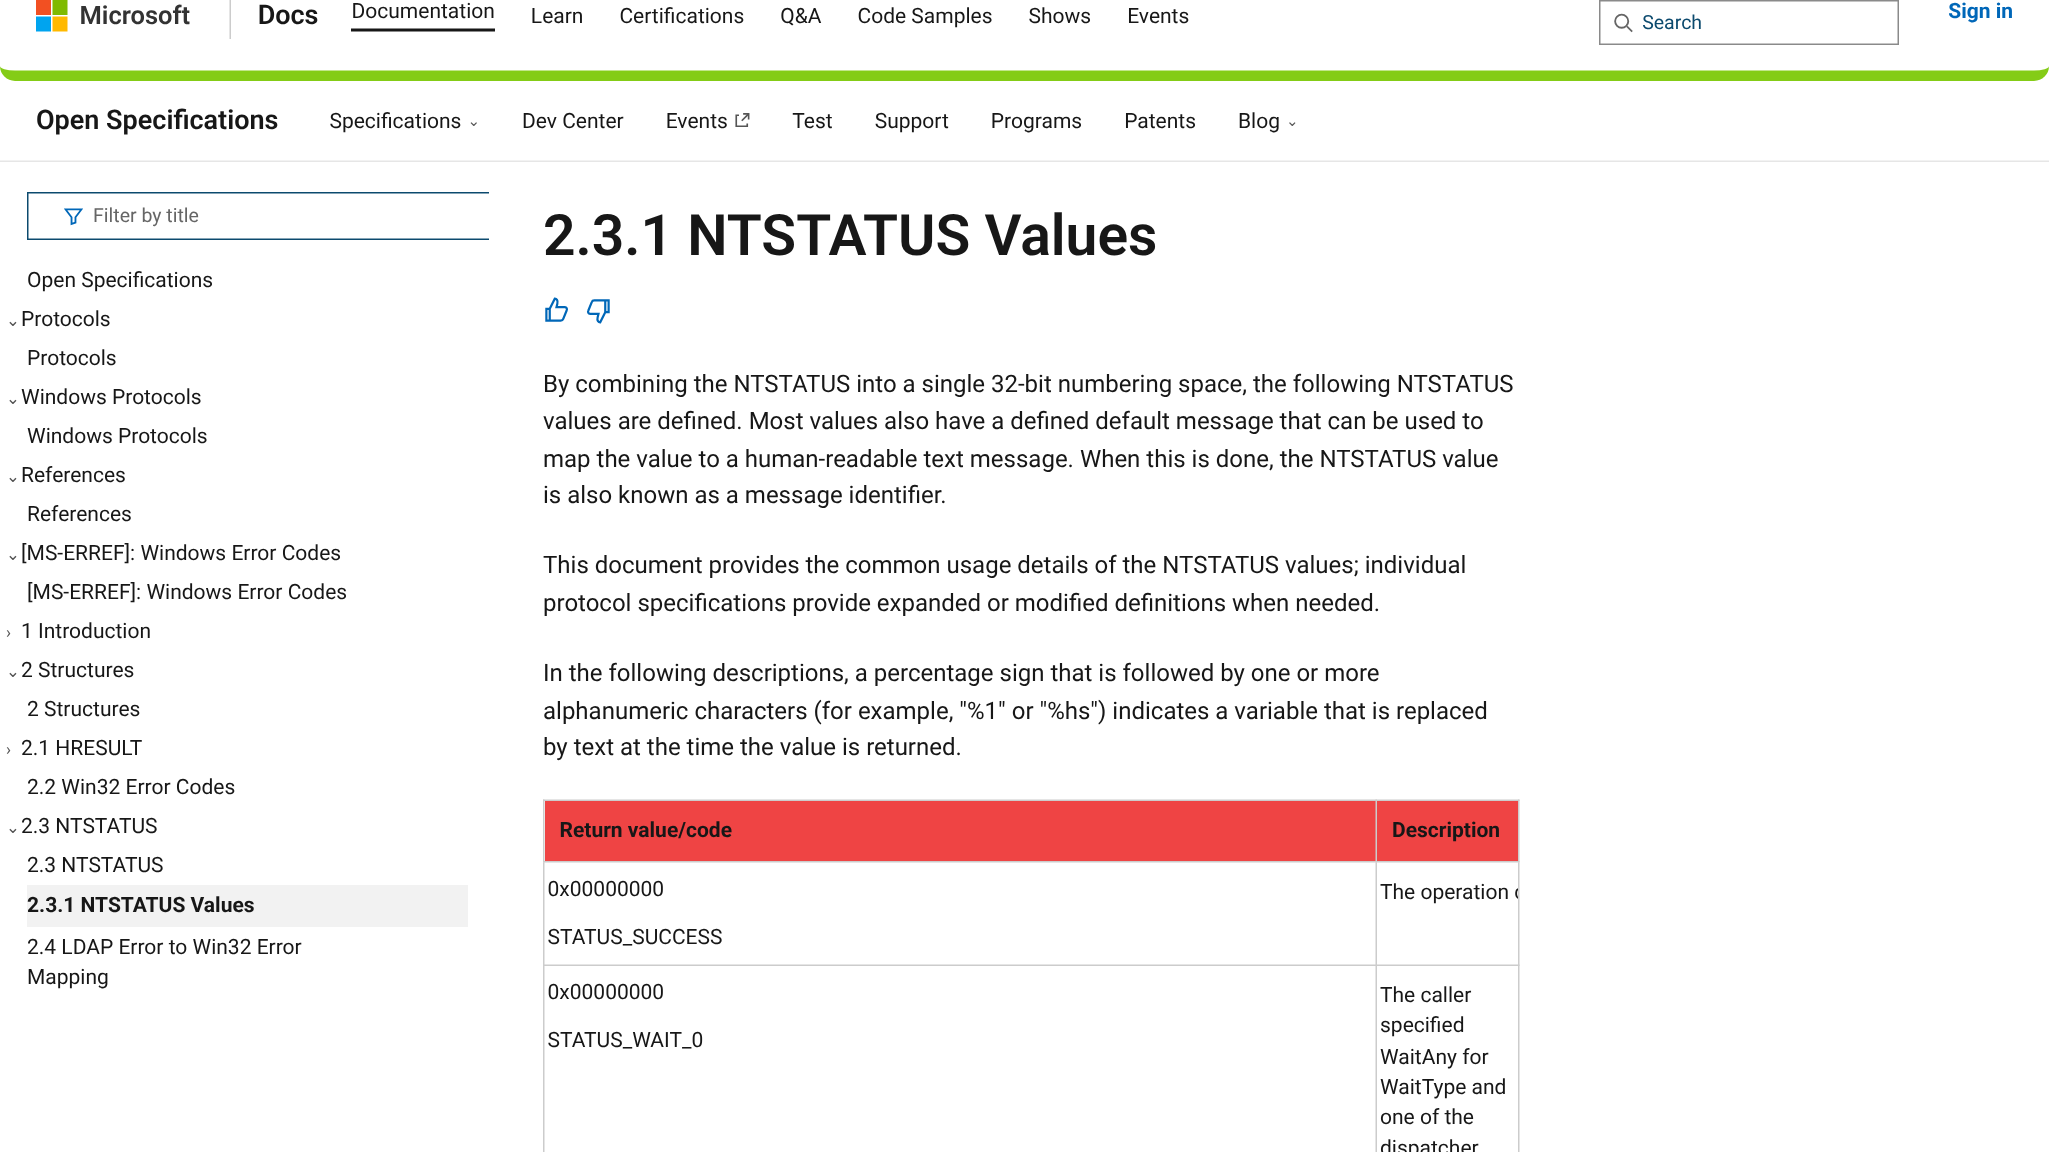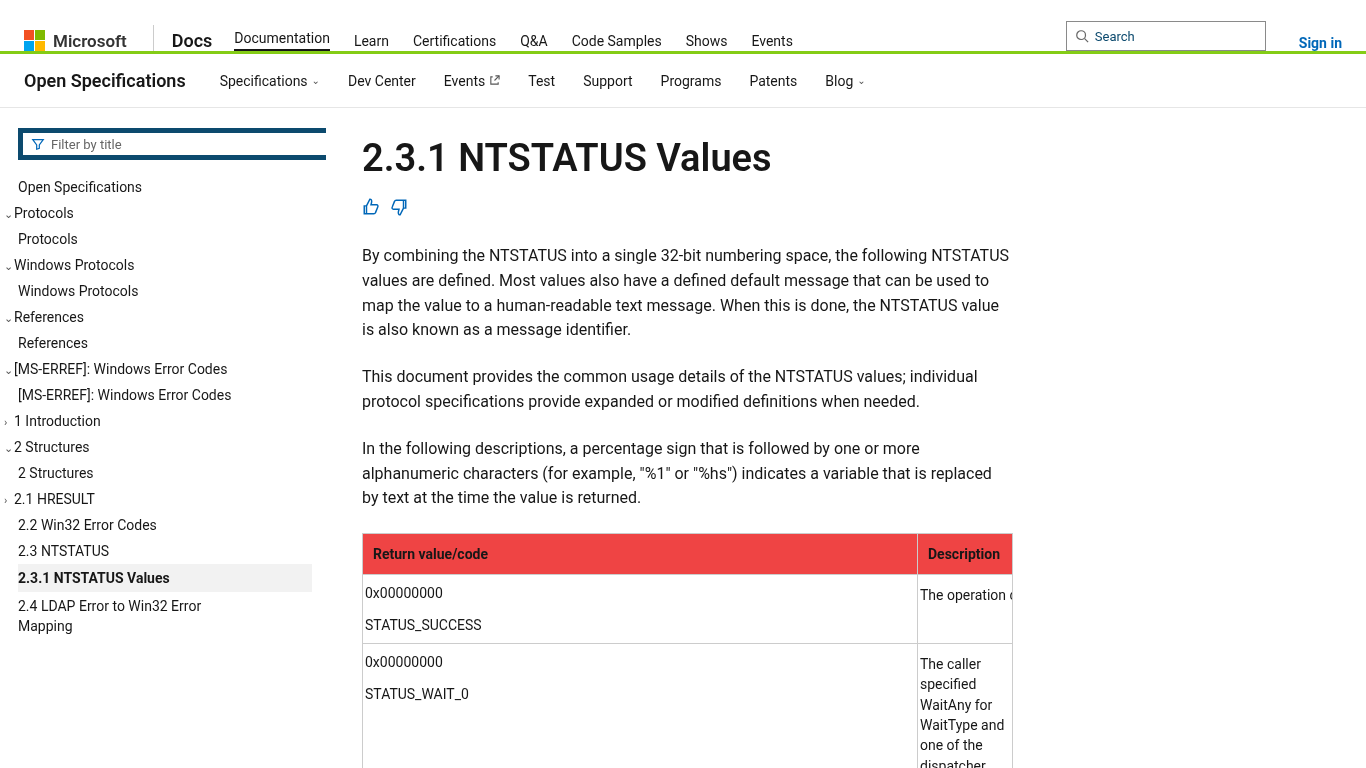--- a/index.html
+++ b/index.html
@@ -9,24 +9,25 @@
     color: #171717;
     background: #fff;
     width: 1366px;
     overflow: hidden;
   }
   a { text-decoration: none; color: inherit; }
 
   
   .topbar {
     height: 54px;
-    border-bottom: 3px solid #84cc16;
+    border-bottom: 7px solid #84cc16;
     display: flex;
-    align-items: flex-end;
+    align-items: flex-start;
     padding: 0 24px;
+    border-radius: 10px;
   }
   .ms-logo { display: flex; align-items: center; gap: 8px; padding-right: 20px; }
   .ms-squares { display: grid; grid-template-columns: 10px 10px; grid-template-rows: 10px 10px; gap: 1px; }
   .ms-squares span:nth-child(1){background:#f25022;}
   .ms-squares span:nth-child(2){background:#7fba00;}
   .ms-squares span:nth-child(3){background:#00a4ef;}
   .ms-squares span:nth-child(4){background:#ffb900;}
   .ms-name { font-size: 17px; font-weight: 600; color:#333; }
   .vdiv { width:1px; height:26px; background:#ccc; margin:0 18px 0 6px; }
   .docs-label { font-size: 18px; font-weight: 600; margin-right: 22px; }
@@ -62,23 +63,23 @@
   
   .layout { display:flex; }
   .sidebar {
     width: 326px;
     padding: 20px 14px 0 18px;
     height: 660px;
     overflow: hidden;
   }
   .filterbox {
     width: 347px; height: 32px;
-    border:5px solid #0c4a6e;
+    border:1px solid #0c4a6e;
     display:flex; align-items:center;
-    padding:0 8px;
+    padding:0 23px;
     color:#666;
     font-size:13px;
     margin-bottom:14px;
   }
   .filterbox svg { margin-right:6px; }
   .tree { font-size:14px; color:#171717; }
   .tree ul { list-style:none; }
   .tree li { padding: 5px 0 5px 0; }
   .lvl0 { padding-left: 12px; }
   .lvl1 { padding-left: 22px; }
@@ -214,20 +215,21 @@
         <li class="lvl2"><span>Windows Protocols</span></li>
         <li class="lvl2"><span class="caret">⌄</span><span>References</span></li>
         <li class="lvl3"><span>References</span></li>
         <li class="lvl3"><span class="caret">⌄</span><span>[MS-ERREF]: Windows Error Codes</span></li>
         <li class="lvl4"><span>[MS-ERREF]: Windows Error Codes</span></li>
         <li class="lvl4"><span class="caret">›</span><span>1 Introduction</span></li>
         <li class="lvl4"><span class="caret">⌄</span><span>2 Structures</span></li>
         <li class="lvl5"><span>2 Structures</span></li>
         <li class="lvl5"><span class="caret">›</span><span>2.1 HRESULT</span></li>
         <li class="lvl5"><span>2.2 Win32 Error Codes</span></li>
+        <li class="lvl5"><span class="caret">⌄</span><span>2.3 NTSTATUS</span></li>
         <li class="lvl6"><span>2.3 NTSTATUS</span></li>
         <li class="lvl6 selected"><span>2.3.1 NTSTATUS Values</span></li>
         <li class="lvl5 wrap" style="max-width:210px"><span>2.4 LDAP Error to Win32 Error Mapping</span></li>
       </ul>
     </div>
   </div>
 
   <div class="main">
 
     <h1>2.3.1 NTSTATUS Values</h1>

